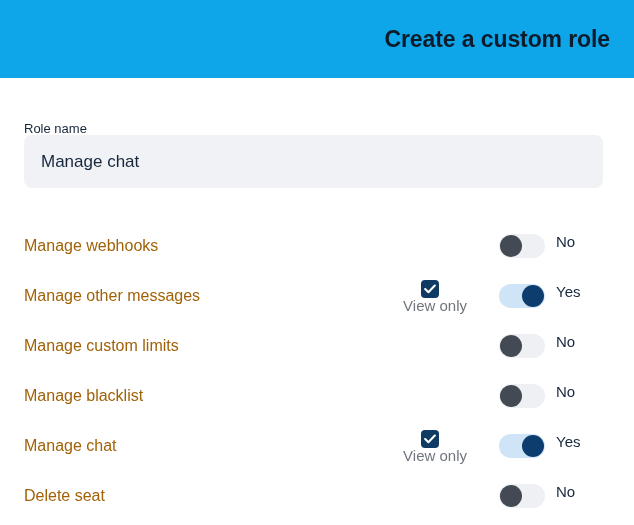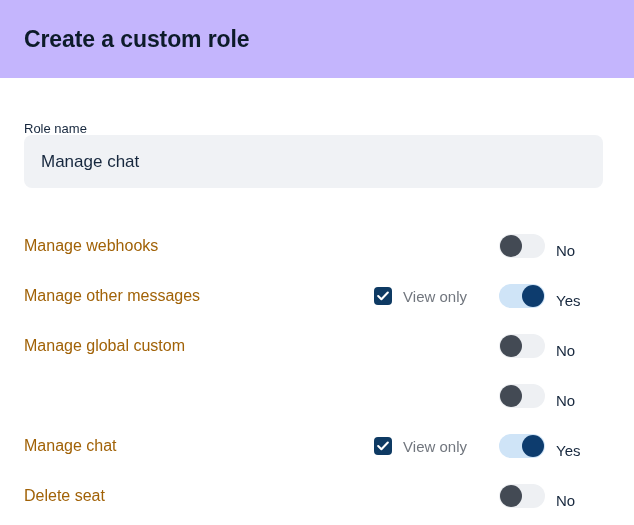--- a/index.html
+++ b/index.html
@@ -20,24 +20,25 @@
   .page {
     position: relative;
     width: 634px;
     height: 525px;
     background: #ffffff;
   }
 
   
   .header {
     height: 78px;
-    background: #c4b5fd;
+    background: #0ea5e9;
     display: flex;
     align-items: center;
     padding: 0 24px;
+    justify-content: flex-end;
   }
   .header-title {
     font-size: 23px;
     font-weight: bold;
     color: #0d1b2a;
     letter-spacing: -0.1px;
     line-height: 1;
   }
 
   
@@ -93,20 +94,21 @@
     height: 50px;
     display: flex;
     align-items: center;
   }
 
   
   .viewonly {
     display: flex;
     align-items: center;
     margin-right: 32px;
+    flex-direction: column;
   }
   .viewonly.hidden { visibility: hidden; }
 
   .checkbox {
     width: 18px;
     height: 18px;
     border-radius: 4px;
     background: #0e3a63;
     position: relative;
     flex: 0 0 auto;
@@ -121,21 +123,21 @@
     font-size: 15px;
     color: #71767e;
     margin-left: 11px;
     line-height: 1;
     white-space: nowrap;
   }
 
   
   .toggle-group {
     display: flex;
-    align-items: flex-end;
+    align-items: flex-start;
     width: 111px;
   }
   .switch {
     width: 46px;
     height: 24px;
     border-radius: 12px;
     position: relative;
     flex: 0 0 auto;
   }
   .switch .knob {
@@ -207,38 +209,39 @@
       <div class="toggle-group">
         <span class="switch on">
           <span class="knob"></span>
         </span>
         <span class="toggle-text">Yes</span>
       </div>
     </div>
   </div>
 
   <div class="perm-row">
-    <div class="perm-label">Manage global custom</div>
-    <div class="perm-controls">
-      <div class="viewonly hidden">
-        <span class="checkbox">
-          
-        </span>
-        <span class="viewonly-label">View only</span>
-      </div>
-      <div class="toggle-group">
-        <span class="switch off">
-          <span class="knob"></span>
-        </span>
-        <span class="toggle-text">No</span>
-      </div>
-    </div>
-  </div>
-
-  <div class="perm-row">
+    <div class="perm-label">Manage custom limits</div>
+    <div class="perm-controls">
+      <div class="viewonly hidden">
+        <span class="checkbox">
+          
+        </span>
+        <span class="viewonly-label">View only</span>
+      </div>
+      <div class="toggle-group">
+        <span class="switch off">
+          <span class="knob"></span>
+        </span>
+        <span class="toggle-text">No</span>
+      </div>
+    </div>
+  </div>
+
+  <div class="perm-row">
+    <div class="perm-label">Manage blacklist</div>
     <div class="perm-controls">
       <div class="viewonly hidden">
         <span class="checkbox">
           
         </span>
         <span class="viewonly-label">View only</span>
       </div>
       <div class="toggle-group">
         <span class="switch off">
           <span class="knob"></span>

